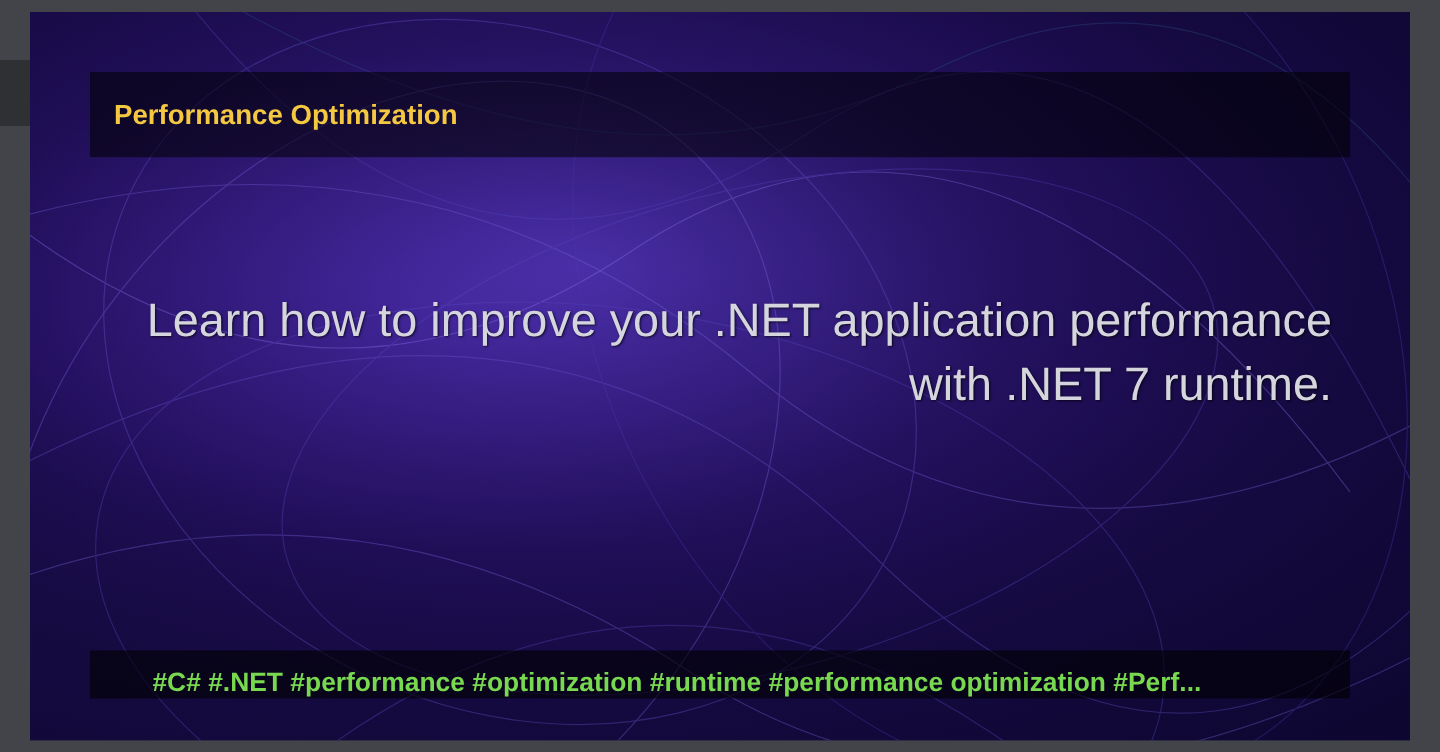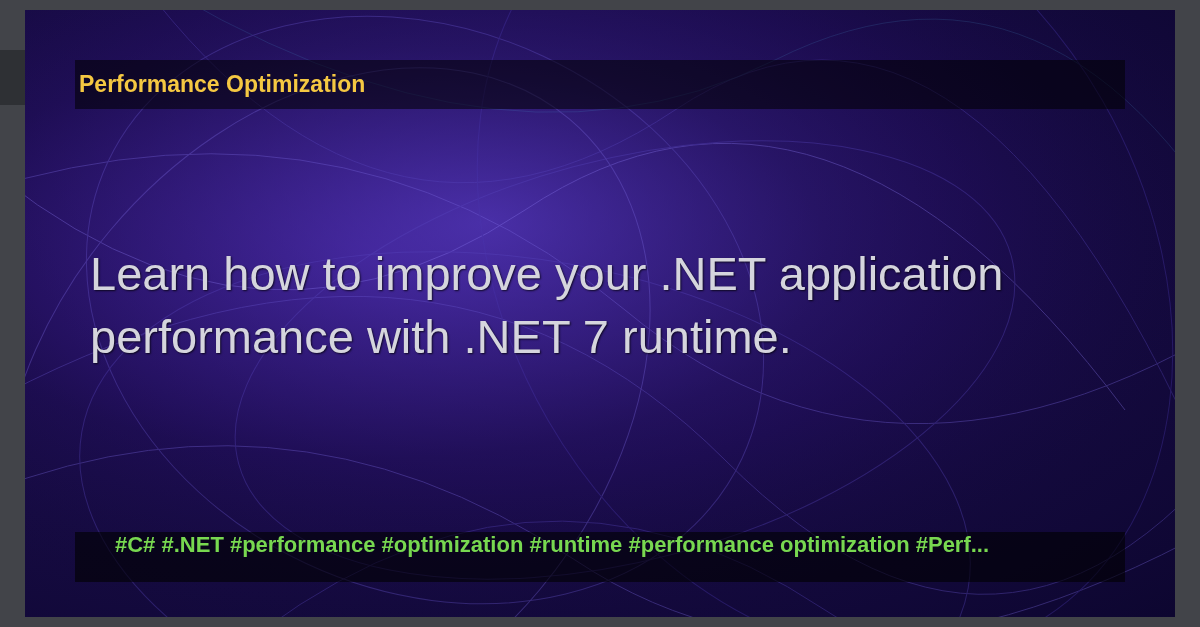--- a/index.html
+++ b/index.html
@@ -22,25 +22,25 @@
       width: 1150px;
       height: 607px;
       background: radial-gradient(ellipse at 30% 40%, #3a1e8a 0%, #1a0d4a 40%, #0d0630 100%);
       overflow: hidden;
     }
     .category-bar {
       position: absolute;
       left: 50px;
       top: 50px;
       right: 50px;
-      height: 49px;
+      height: 71px;
       background: rgba(0, 0, 0, 0.55);
       display: flex;
       align-items: center;
-      padding-left: 4px;
+      padding-left: 20px;
     }
     .category-text {
       color: #f5c842;
       font-size: 23px;
       font-weight: bold;
     }
     .title {
       position: absolute;
       left: 65px;
       top: 162px;
@@ -48,34 +48,35 @@
       font-size: 44px;
       font-weight: bold;
       text-shadow: 1px 1px 3px rgba(0,0,0,0.8);
     }
     .description {
       position: absolute;
       left: 65px;
       right: 65px;
       top: 232px;
       color: #d5d5dd;
-      font-size: 47px;
+      font-size: 39px;
+      text-align: right;
       line-height: 1.35;
       text-shadow: 1px 1px 2px rgba(0,0,0,0.7);
     }
     .tags-bar {
       position: absolute;
       left: 50px;
       right: 50px;
       bottom: 35px;
-      height: 50px;
+      height: 40px;
       background: rgba(0, 0, 0, 0.6);
       display: flex;
-      align-items: flex-start;
-      padding: 0 40px;
+      align-items: flex-end;
+      padding: 0 52px;
       overflow: hidden;
     }
     .tags-text {
       color: #78d850;
       font-size: 22px;
       font-weight: bold;
       white-space: nowrap;
       overflow: hidden;
       text-overflow: ellipsis;
       width: 100%;

